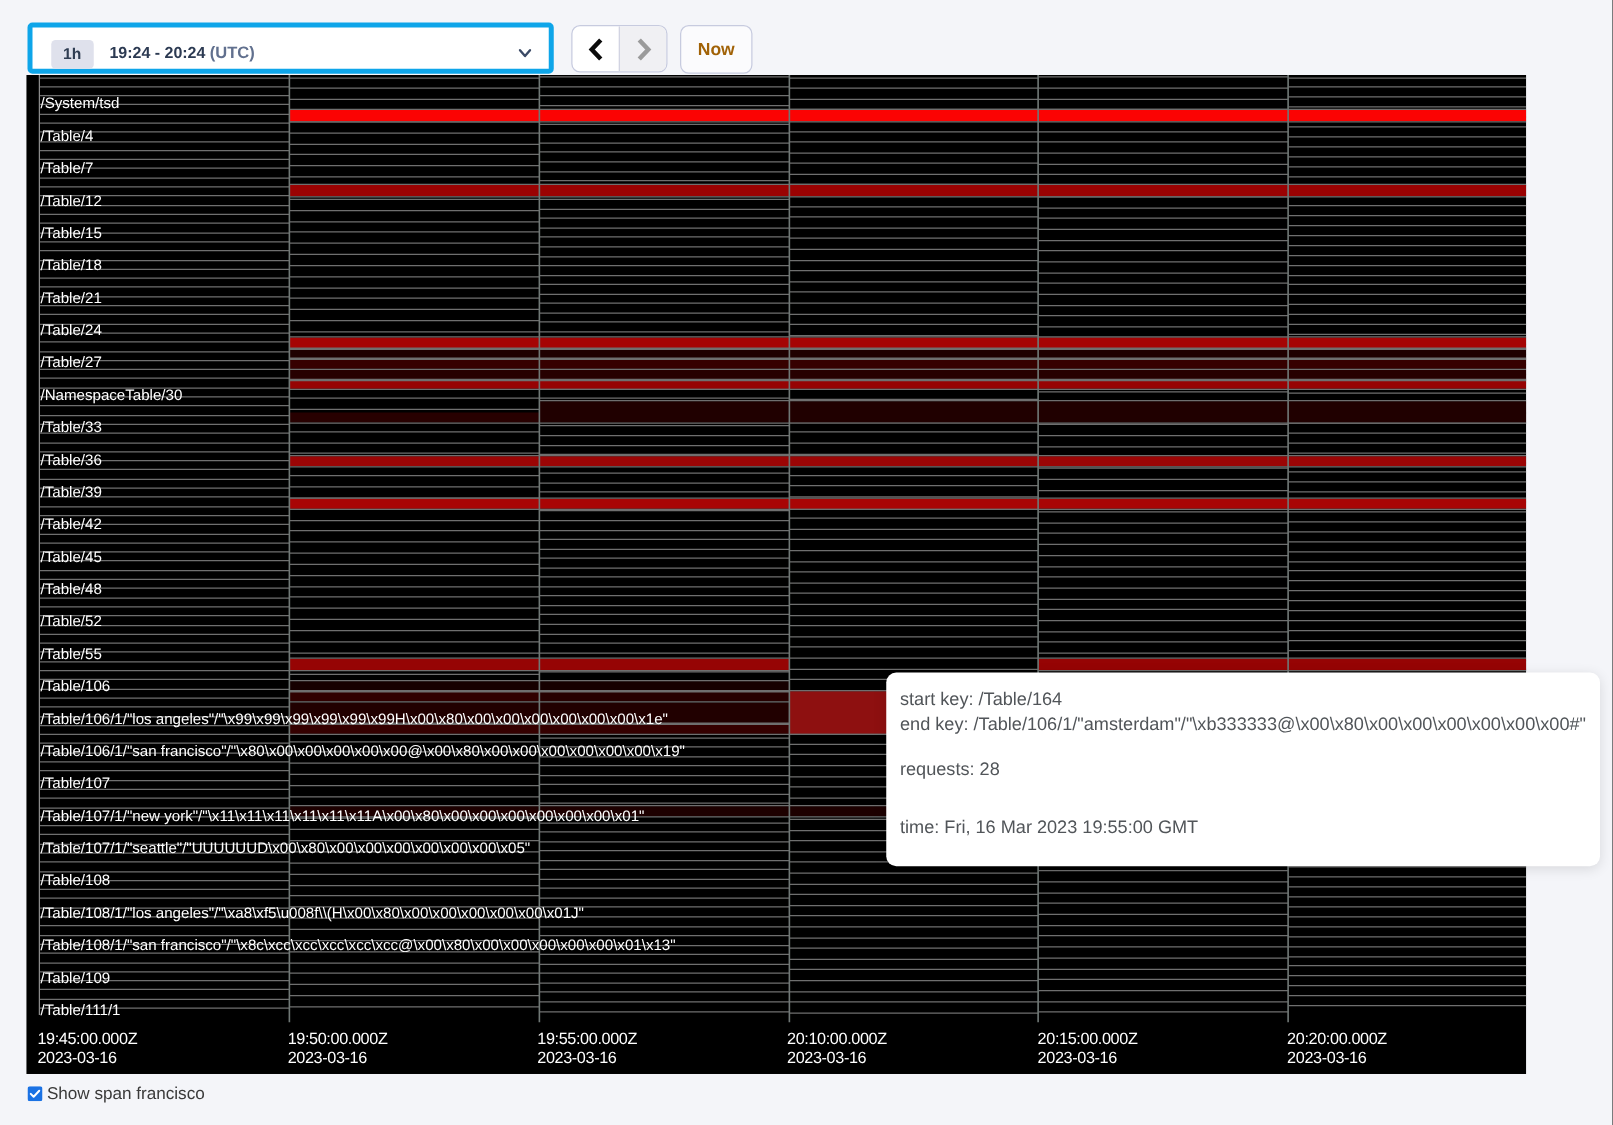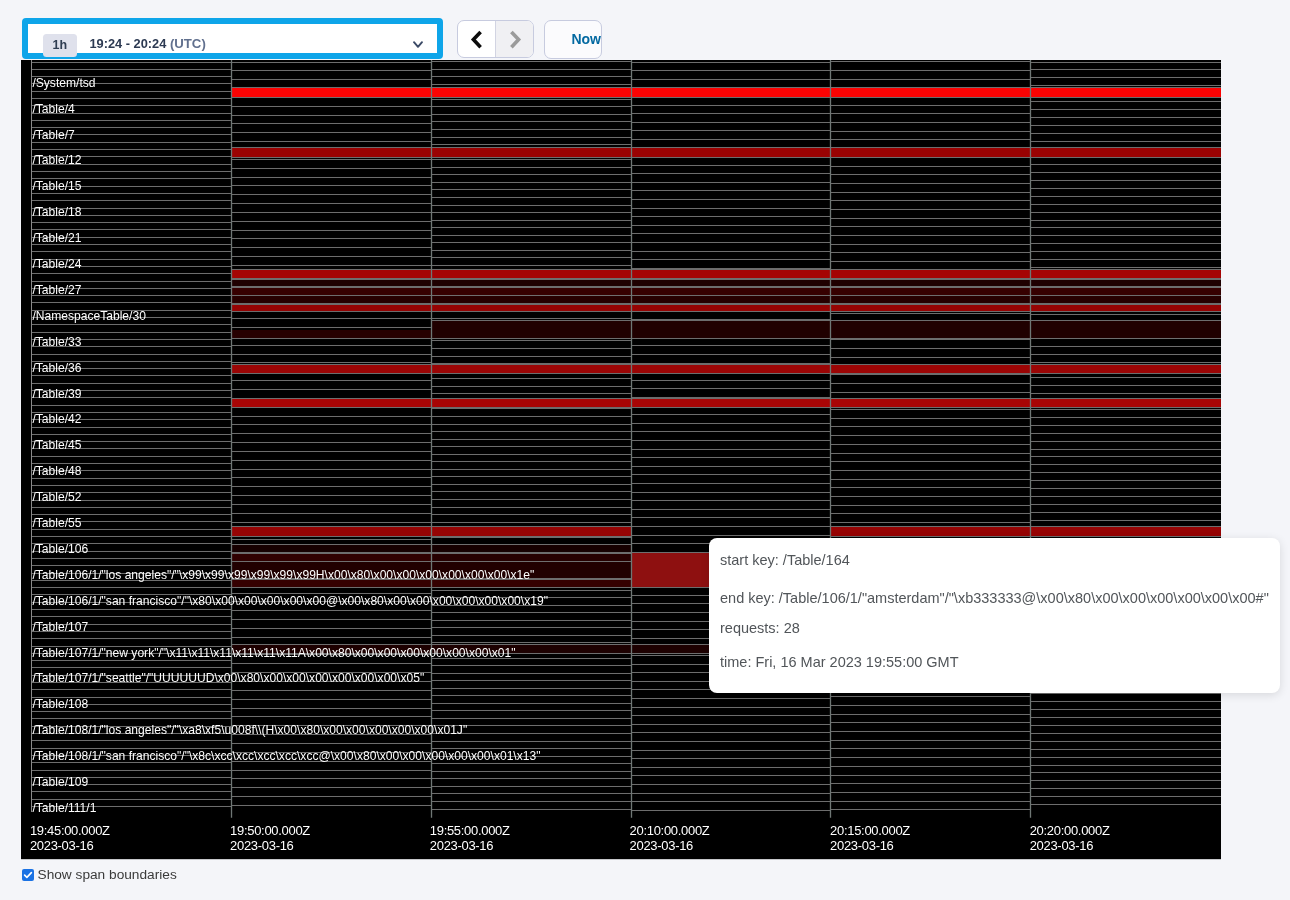--- a/index.html
+++ b/index.html
@@ -1,22 +1,22 @@
 <!DOCTYPE html>
 <html><head><meta charset="utf-8"><style>
 html,body{margin:0;padding:0}
 body{width:1290px;height:900px;background:#f4f5f9;font-family:"Liberation Sans",sans-serif;position:relative;overflow:hidden}
-.selector{position:absolute;left:22px;top:18px;width:421px;height:41.3px;background:#fff;border:6px solid #0ea5e9;border-radius:4px;box-sizing:border-box}
+.selector{position:absolute;left:22px;top:18px;width:421px;height:41.3px;background:#fff;border:4px solid #0ea5e9;border-radius:4px;box-sizing:border-box}
 .badge{position:absolute;left:15px;top:9.6px;width:33.5px;height:23.4px;background:#dfe1ec;border-radius:3.5px;color:#2f3d52;font-size:12.5px;font-weight:bold;text-align:center;line-height:23.4px}
 .trange{position:absolute;left:61.5px;top:0;height:40px;line-height:40px;font-size:12.8px;color:#2c3a52;font-weight:bold}
 .trange .utc{color:#61708e;font-weight:bold;font-size:13.2px}
 .chev{position:absolute;right:12px;top:14px}
 .arrows{position:absolute;left:456.5px;top:19.8px;width:77.3px;height:38.3px;border:1px solid #c7cbdf;border-radius:7px;box-sizing:border-box;background:#fff;overflow:hidden}
 .arrR{position:absolute;right:0;top:0;width:50%;height:100%;background:#f0f0f3;border-left:1px solid #d2d4e2;box-sizing:border-box}
-.nowbtn{position:absolute;left:544px;top:20.3px;width:58px;height:38.9px;border:1px solid #c7cbdf;border-radius:7px;box-sizing:border-box;background:#fbfbfd;color:#0369a1;font-size:14px;font-weight:bold;text-align:right;line-height:37px}
+.nowbtn{position:absolute;left:544px;top:20.3px;width:58px;height:38.9px;border:1px solid #c7cbdf;border-radius:7px;box-sizing:border-box;background:#fbfbfd;color:#a16207;font-size:14px;font-weight:bold;text-align:center;line-height:37px}
 .tooltip{position:absolute;left:709px;top:538px;width:571px;height:155px;background:#fff;border-radius:8px;box-shadow:0 2px 10px rgba(0,0,0,0.12);box-sizing:border-box}
 .tl{position:absolute;left:11px;height:20px;line-height:20px;font-size:14.5px;color:#515559;white-space:nowrap}
 .cbrow{position:absolute;left:22px;top:868px;height:14px}
 .cblabel{position:absolute;left:15.5px;top:-1px;font-size:13.7px;color:#3a3a3a;white-space:nowrap}
 </style></head>
 <body>
 <div class="selector">
   <div class="badge">1h</div>
   <div class="trange">19:24 - 20:24 <span class="utc">(UTC)</span></div>
   <svg class="chev" width="14" height="14" viewBox="0 0 14 14">
@@ -104,22 +104,22 @@
       <text x="608.6" y="775.5">20:10:00.000Z</text>
       <text x="608.6" y="790.5">2023-03-16</text>
       <text x="809.1" y="775.5">20:15:00.000Z</text>
       <text x="809.1" y="790.5">2023-03-16</text>
       <text x="1008.7" y="775.5">20:20:00.000Z</text>
       <text x="1008.7" y="790.5">2023-03-16</text>
     </g>
   </svg>
 <div class="tooltip">
     <div class="tl" style="top:12px">start key: /Table/164</div>
-    <div class="tl" style="top:50px">end key: /Table/106/1/"amsterdam"/"\xb333333@\x00\x80\x00\x00\x00\x00\x00\x00#"</div>
-    <div class="tl" style="top:80px">requests: 28</div>
+    <div class="tl" style="top:32px">end key: /Table/106/1/"amsterdam"/"\xb333333@\x00\x80\x00\x00\x00\x00\x00\x00#"</div>
+    <div class="tl" style="top:68px">requests: 28</div>
     <div class="tl" style="top:114px">time: Fri, 16 Mar 2023 19:55:00 GMT</div>
   </div>
 <div class="cbrow">
   <svg width="12" height="12" viewBox="0 0 12 12" style="position:absolute;left:-0.5px;top:1.3px">
       <rect x="0" y="0" width="12" height="12" rx="2" fill="#1a72e4"></rect>
       <path d="M2.6 6.1 L4.9 8.4 L9.4 3.6" stroke="#fff" stroke-width="1.6" fill="none" stroke-linecap="round" stroke-linejoin="round"></path>
     </svg>
-  <div class="cblabel">Show span boundaries</div>
+  <div class="cblabel">Show span francisco</div>
 </div>
 </body></html>

